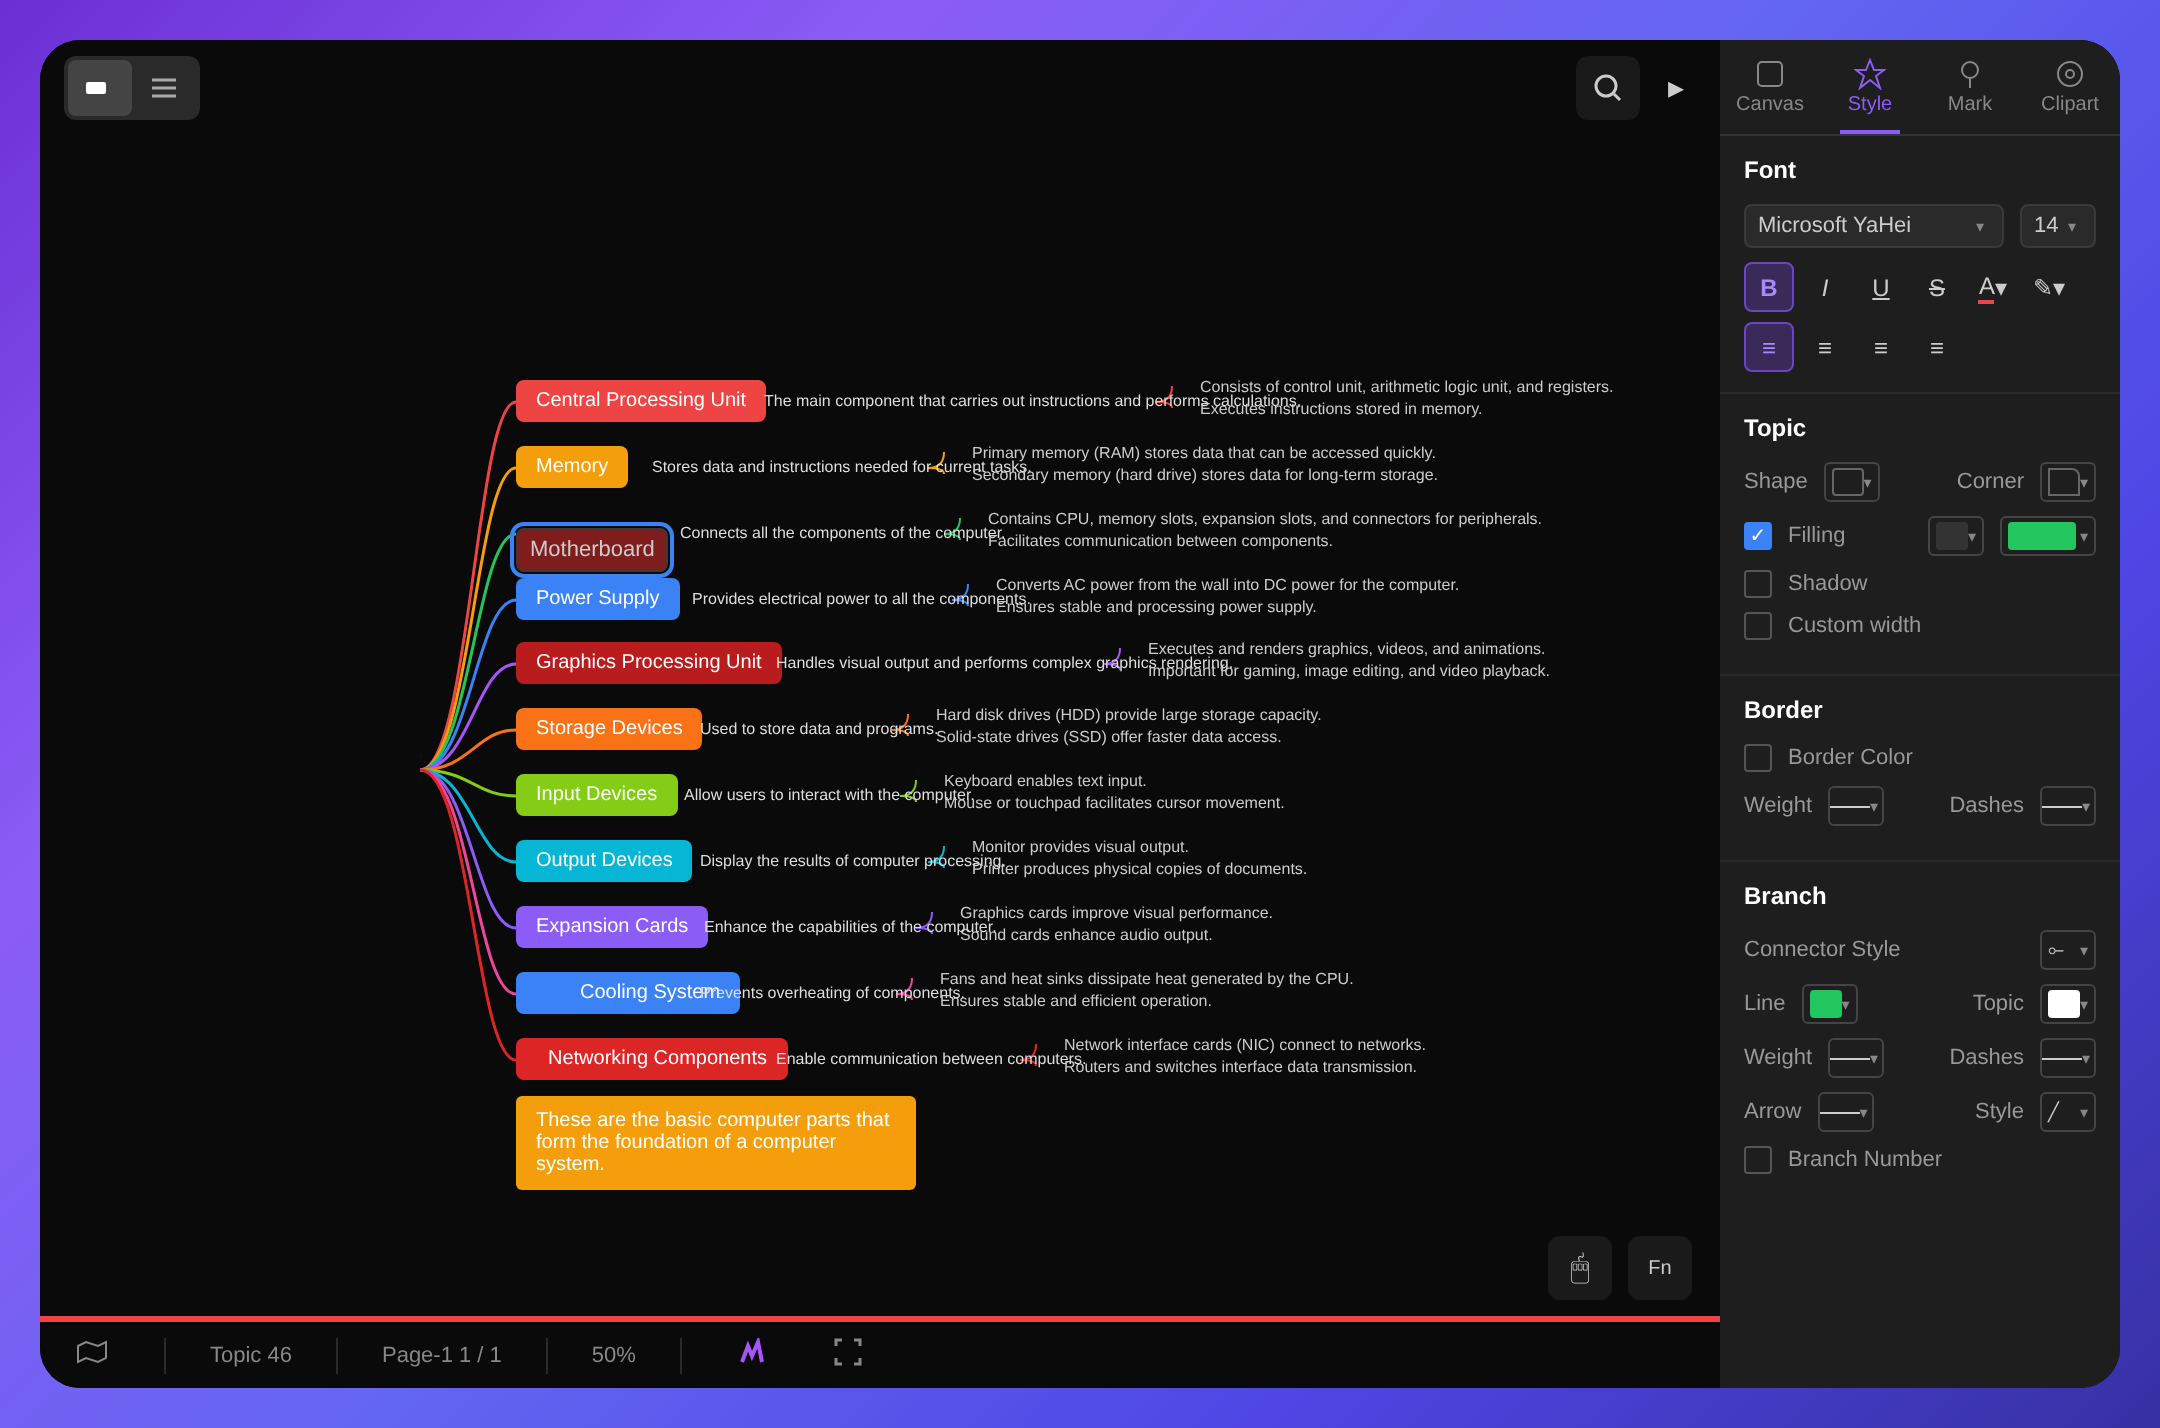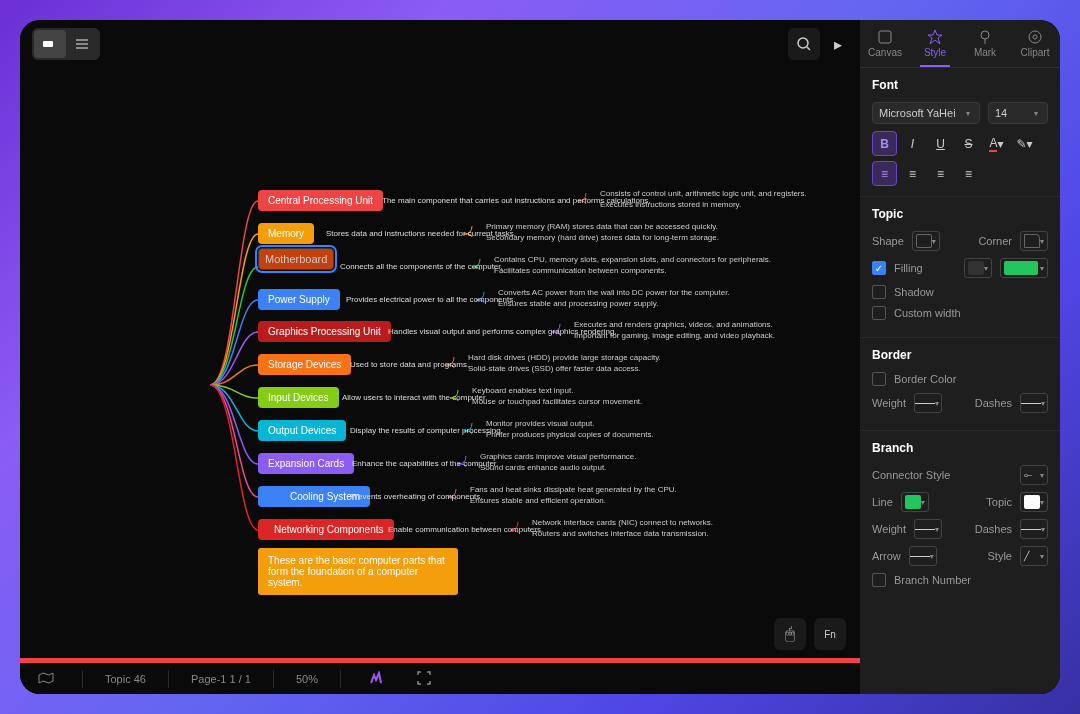--- a/index.html
+++ b/index.html
@@ -7,21 +7,21 @@
 .frame{background:#000;border-radius:20px;width:100%;height:100%;display:flex;overflow:hidden}
 .main{flex:1;display:flex;flex-direction:column;position:relative;background:#0a0a0a}
 .topbar{height:48px;display:flex;align-items:center;padding:0 12px;gap:8px}
 .viewmode{display:flex;background:#2a2a2a;border-radius:6px;padding:2px}
 .vbtn{width:32px;height:28px;display:flex;align-items:center;justify-content:center;border-radius:4px;color:#aaa;cursor:pointer}
 .vbtn.active{background:#444}
 .spacer{flex:1}
 .iconbtn{width:32px;height:32px;display:flex;align-items:center;justify-content:center;color:#ccc;border-radius:6px;cursor:pointer;background:#1a1a1a}
 .togglepanel{width:20px;cursor:pointer;color:#ccc;display:flex;align-items:center;justify-content:center}
 .canvas{flex:1;position:relative;overflow:hidden}
-.bottombar{height:36px;display:flex;align-items:center;padding:0 12px;gap:22px;font-size:11px;color:#888;border-top:5px solid #ef4444}
+.bottombar{height:36px;display:flex;align-items:center;padding:0 12px;gap:22px;font-size:11px;color:#888;border-top:3px solid #ef4444}
 .bottombar .div{width:1px;height:18px;background:#2a2a2a}
 .bottombar .btn{padding:4px 6px;cursor:pointer}
 .root-node{position:absolute;left:52px;top:305px;background:#fff;color:#000;padding:9px 16px;border-radius:16px;font-size:12px;font-weight:500}
 .branch{position:absolute;left:238px;color:#fff;padding:5px 10px;border-radius:4px;font-size:10px;font-weight:500;white-space:nowrap}
 .branch.sel{outline:2px solid #3b82f6;outline-offset:1px}
 .desc{position:absolute;font-size:8px;color:#ddd;white-space:nowrap}
 .sub{position:absolute;font-size:8px;color:#ccc;white-space:nowrap}
 .summary{position:absolute;left:238px;top:480px;background:#f59e0b;color:#fff;padding:7px 10px;font-size:10px;width:200px;border-radius:3px}
 .edges{position:absolute;inset:0;pointer-events:none}
 
@@ -29,21 +29,21 @@
 .tabs{display:flex;border-bottom:1px solid #333;height:48px}
 .tab{flex:1;display:flex;flex-direction:column;align-items:center;justify-content:center;gap:2px;cursor:pointer;color:#888;font-size:10px;position:relative}
 .tab.active{color:#8b5cf6}
 .tab.active::after{content:'';position:absolute;bottom:0;left:10px;right:10px;height:2px;background:#8b5cf6}
 .tab svg{width:16px;height:16px}
 .section{padding:10px 12px;border-bottom:1px solid #2a2a2a}
 .sectitle{font-size:12px;font-weight:600;color:#fff;margin-bottom:10px}
 .row{display:flex;align-items:center;gap:8px;margin-bottom:7px;font-size:11px}
 .row label{color:#999;font-size:11px}
 .sel{background:#2a2a2a;border:1px solid #3a3a3a;color:#ccc;padding:4px 6px;border-radius:4px;font-size:11px;flex:1;display:flex;align-items:center;justify-content:space-between;cursor:pointer}
-.sel.sm{flex:0 0 auto;width:60px}
+.sel.sm{flex:0 0 auto;width:38px}
 .fmtbar{display:flex;gap:3px;flex-wrap:wrap}
 .fmtbtn{width:25px;height:25px;display:flex;align-items:center;justify-content:center;border-radius:4px;cursor:pointer;color:#ccc;font-size:12px}
 .fmtbtn.active{background:#3a2a5a;color:#a78bfa;border:1px solid #6b46c1}
 .cb{width:14px;height:14px;border:1px solid #555;border-radius:2px;cursor:pointer;display:inline-flex;align-items:center;justify-content:center}
 .cb.checked{background:#3b82f6;border-color:#3b82f6}
 .cb.checked::after{content:'✓';color:#fff;font-size:10px}
 .colorwell{width:28px;height:20px;border-radius:3px;border:1px solid #444;display:flex;align-items:center;cursor:pointer}
 .colorwell .sw{width:18px;height:14px;margin-left:3px;border-radius:2px}
 .chev{font-size:8px;color:#888;margin-left:auto;padding-right:3px}
 .dashprev{width:30px;height:20px;display:flex;align-items:center;justify-content:center}
@@ -107,21 +107,21 @@
         </svg>
       <div id="nodes">
           <div class="branch" style="top: 122px; background: rgb(239, 68, 68);">Central Processing Unit</div>
           <div class="desc" style="left: 362px; top: 128px;">The main component that carries out instructions and performs calculations.</div>
           <div class="sub" style="left: 580px; top: 121px;">Consists of control unit, arithmetic logic unit, and registers.</div>
           <div class="sub" style="left: 580px; top: 132px;">Executes instructions stored in memory.</div>
           <div class="branch" style="top: 155px; background: rgb(245, 158, 11);">Memory</div>
           <div class="desc" style="left: 306px; top: 161px;">Stores data and instructions needed for current tasks.</div>
           <div class="sub" style="left: 466px; top: 154px;">Primary memory (RAM) stores data that can be accessed quickly.</div>
           <div class="sub" style="left: 466px; top: 165px;">Secondary memory (hard drive) stores data for long-term storage.</div>
-          <div class="branch sel" style="top: 180px; background: #c2410c;">Motherboard</div>
+          <div class="branch sel" style="top: 196px; background: #7f1d1d;">Motherboard</div>
           <div class="desc" style="left: 320px; top: 194px;">Connects all the components of the computer.</div>
           <div class="sub" style="left: 474px; top: 187px;">Contains CPU, memory slots, expansion slots, and connectors for peripherals.</div>
           <div class="sub" style="left: 474px; top: 198px;">Facilitates communication between components.</div>
           <div class="branch" style="top: 221px; background: rgb(59, 130, 246);">Power Supply</div>
           <div class="desc" style="left: 326px; top: 227px;">Provides electrical power to all the components.</div>
           <div class="sub" style="left: 478px; top: 220px;">Converts AC power from the wall into DC power for the computer.</div>
           <div class="sub" style="left: 478px; top: 231px;">Ensures stable and processing power supply.</div>
           <div class="branch" style="top: 253px; background: #b91c1c;">Graphics Processing Unit</div>
           <div class="desc" style="left: 368px; top: 259px;">Handles visual output and performs complex graphics rendering.</div>
           <div class="sub" style="left: 554px; top: 252px;">Executes and renders graphics, videos, and animations.</div>

